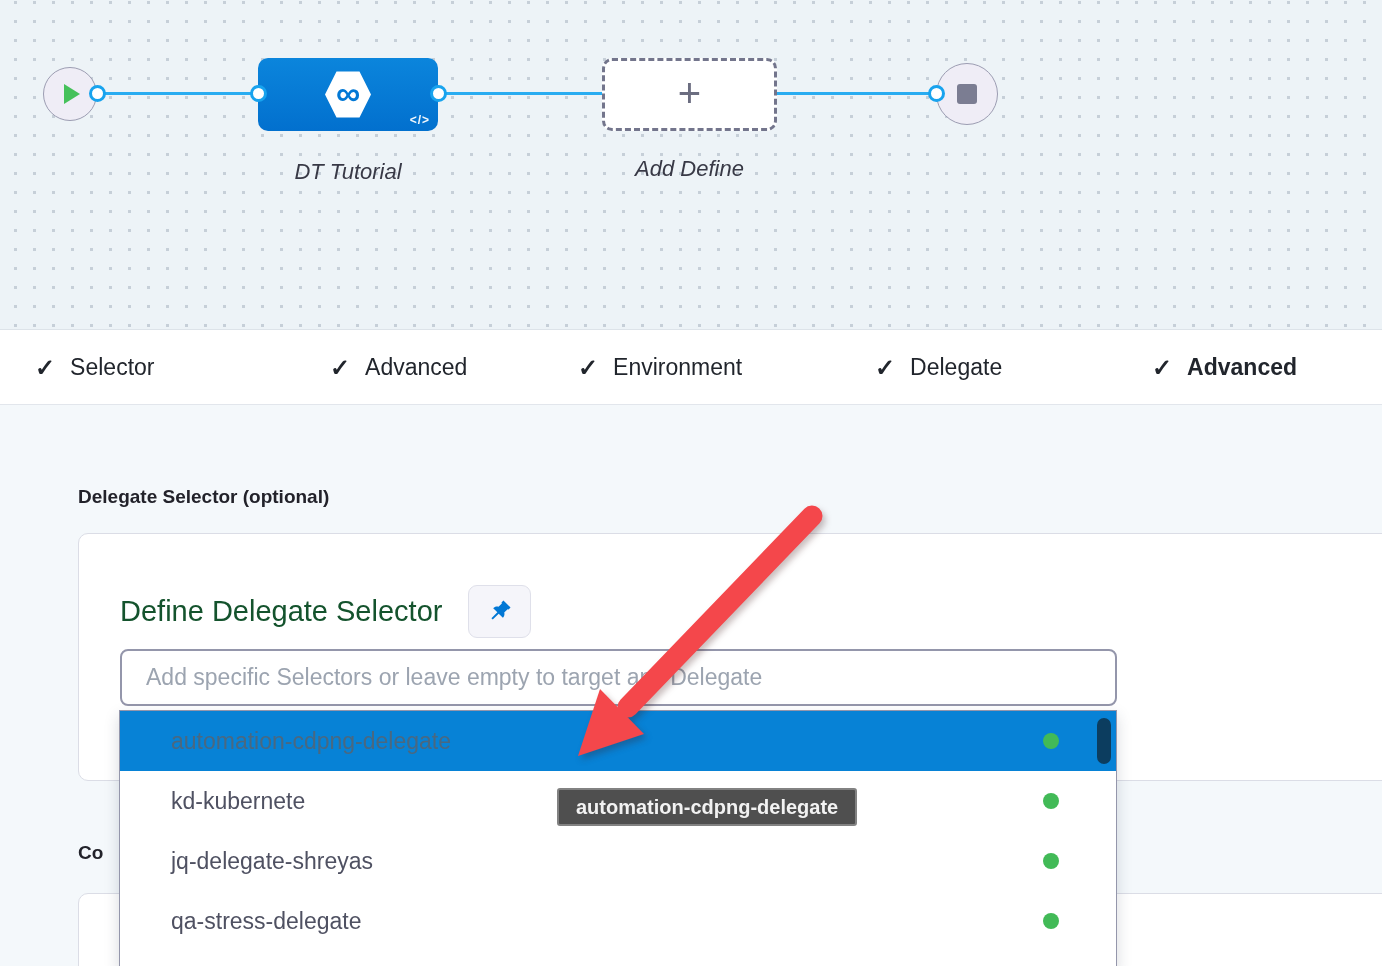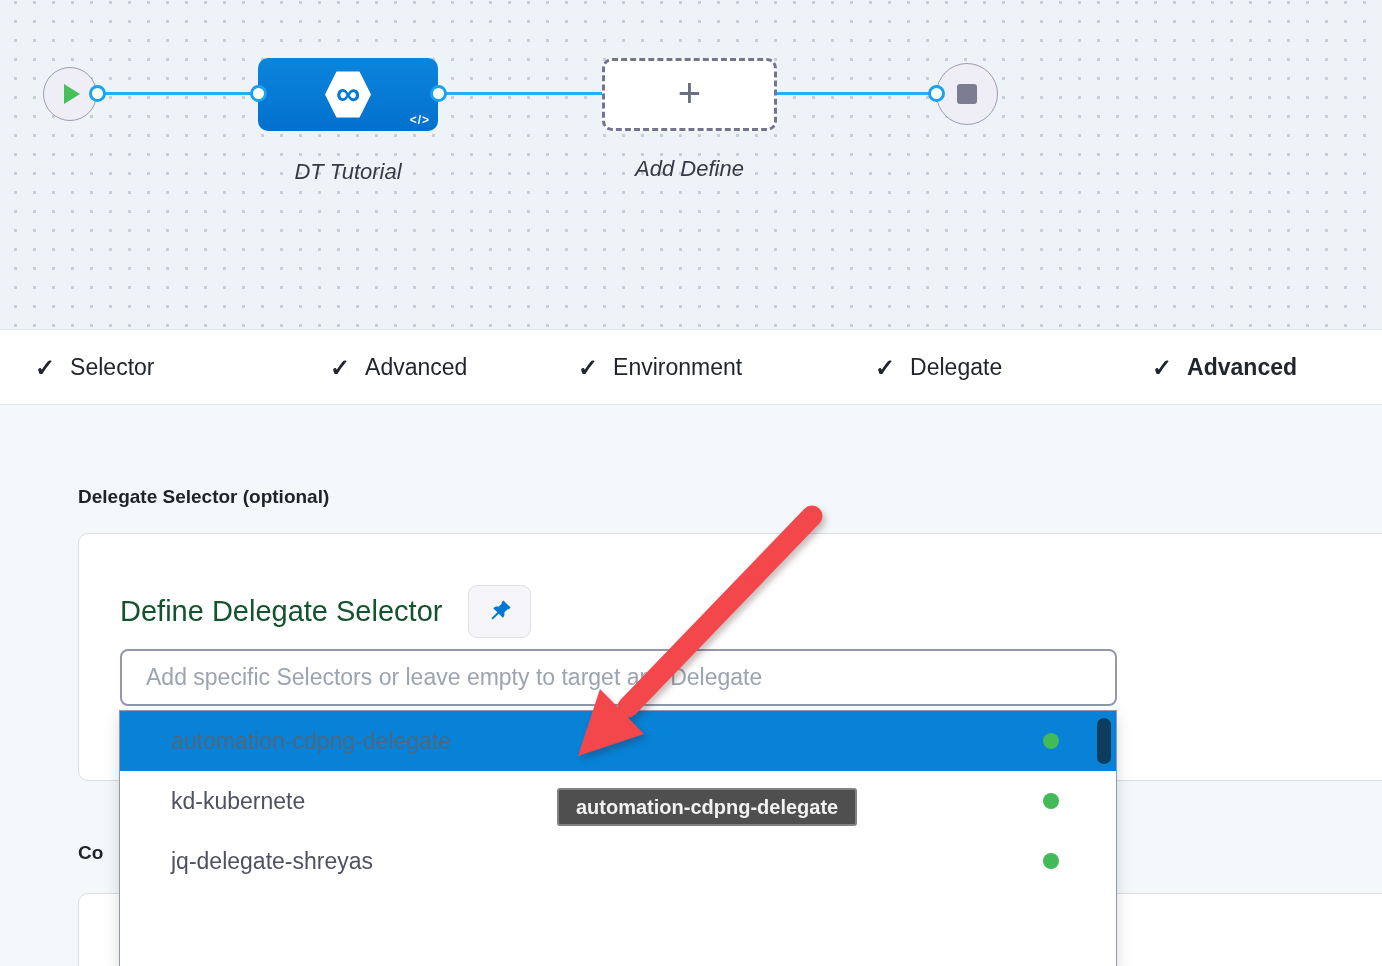--- a/index.html
+++ b/index.html
@@ -216,20 +216,24 @@
     <span class="dot"></span>
   </div>
   <div class="dd-row">
     <span>kd-kubernete</span>
     <span class="dot"></span>
   </div>
   <div class="dd-row">
     <span>jq-delegate-shreyas</span>
     <span class="dot"></span>
   </div>
+  <div class="dd-row">
+    <span>qa-stress-delegate</span>
+    <span class="dot"></span>
+  </div>
   <div class="scroll-thumb"></div>
 </div>
 
 <div class="tooltip">automation-cdpng-delegate</div>
 
 <svg class="arrow-overlay">
   <line x1="812" y1="516" x2="628" y2="707" stroke="#F4474B" stroke-width="21" stroke-linecap="round"></line>
   <polygon points="578,756 644,734 600,689" fill="#F4474B"></polygon>
 </svg>
 

